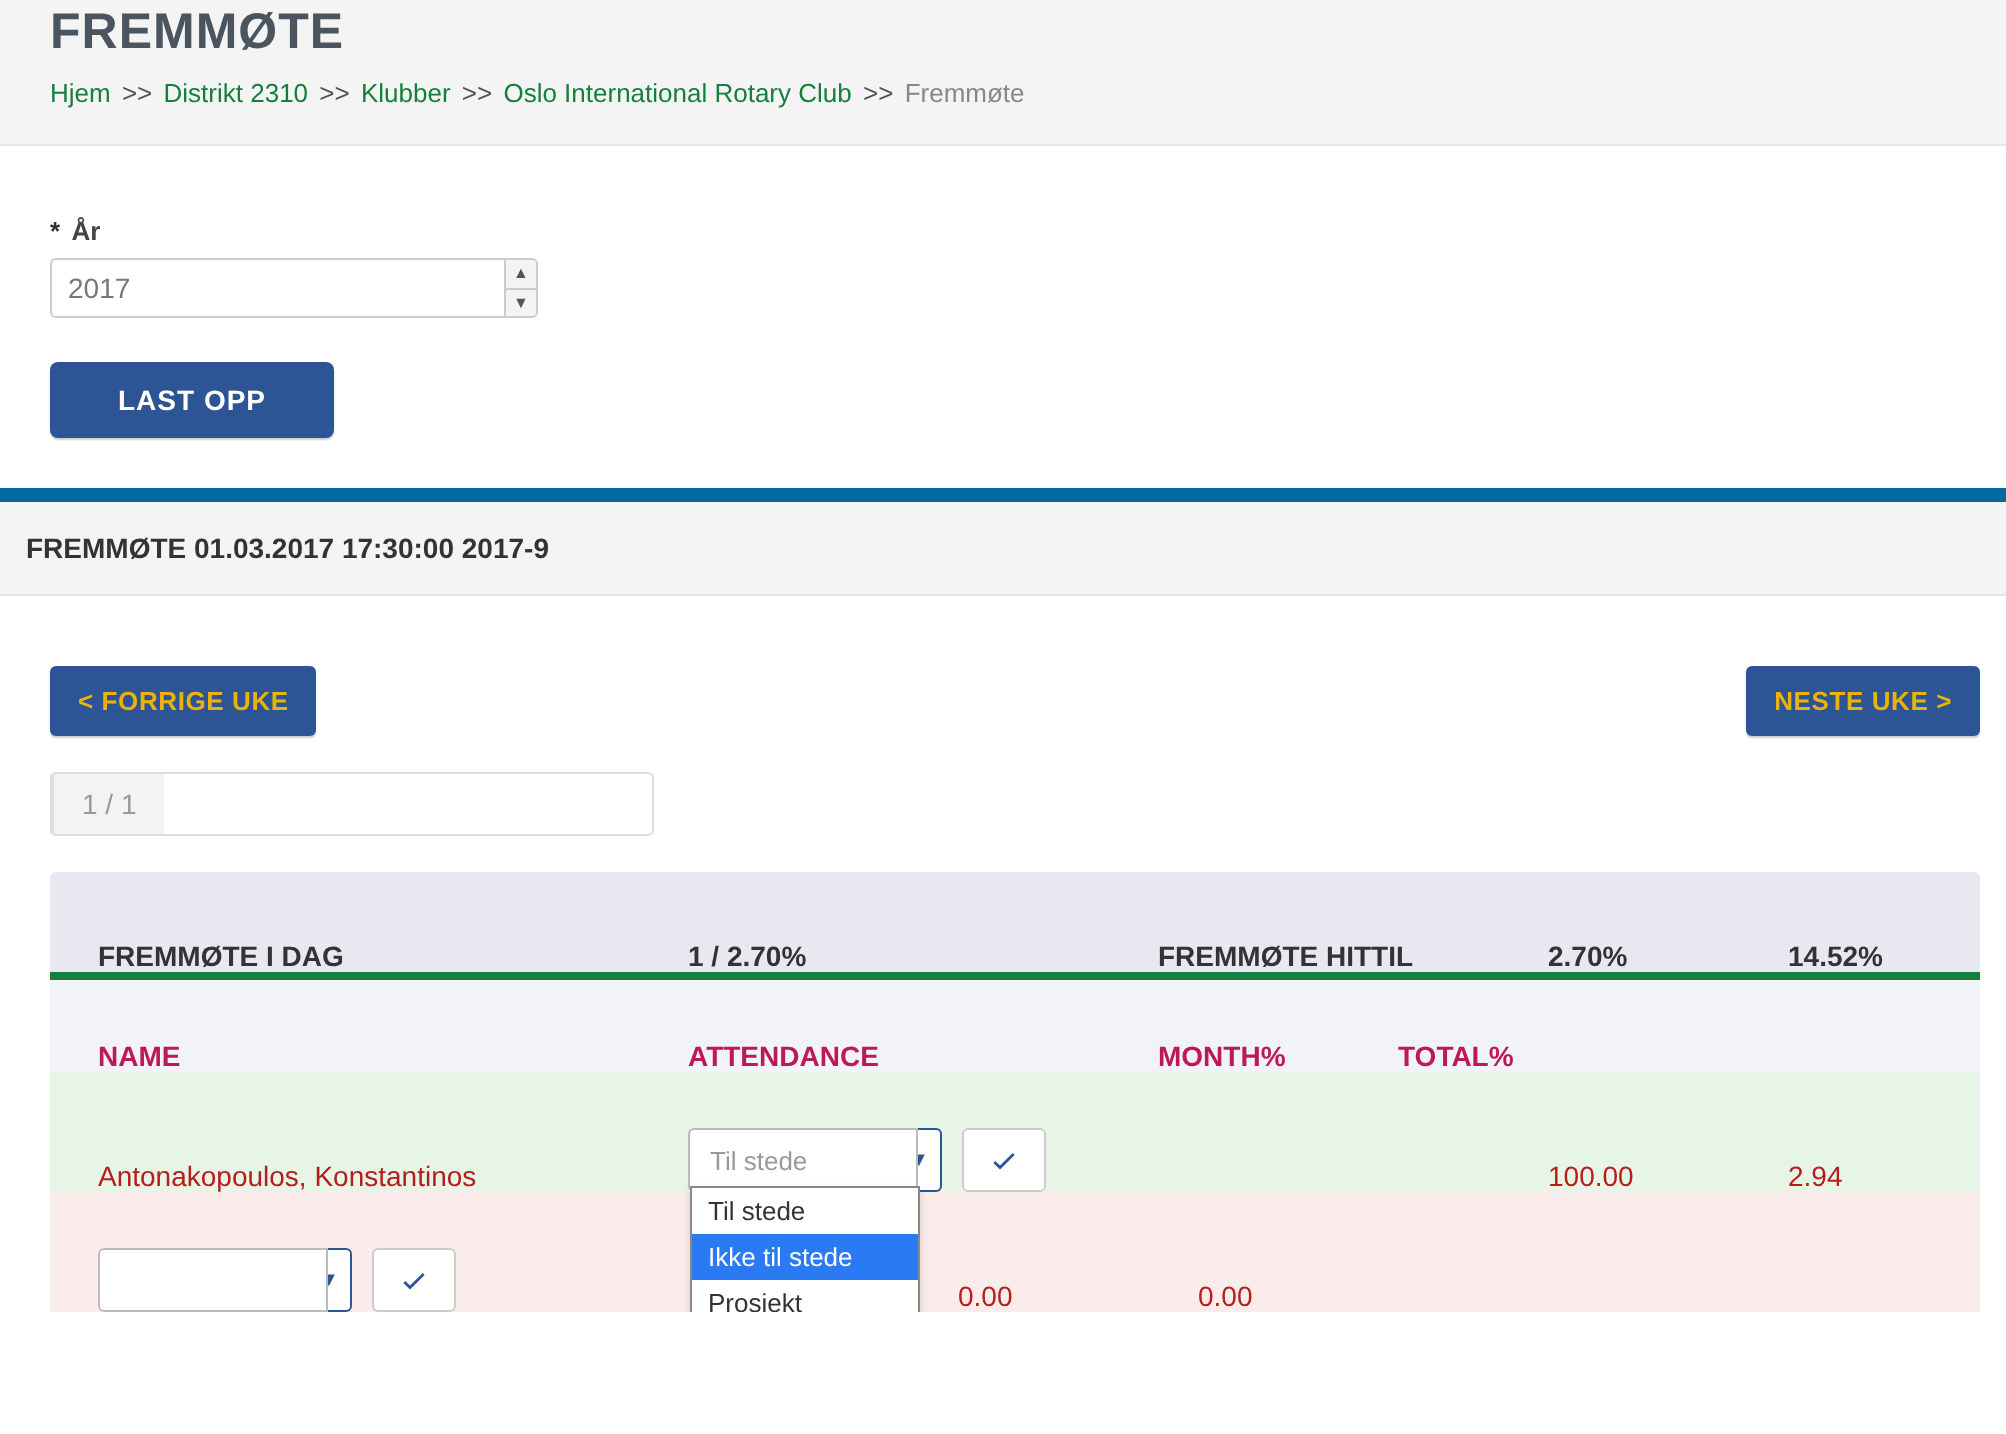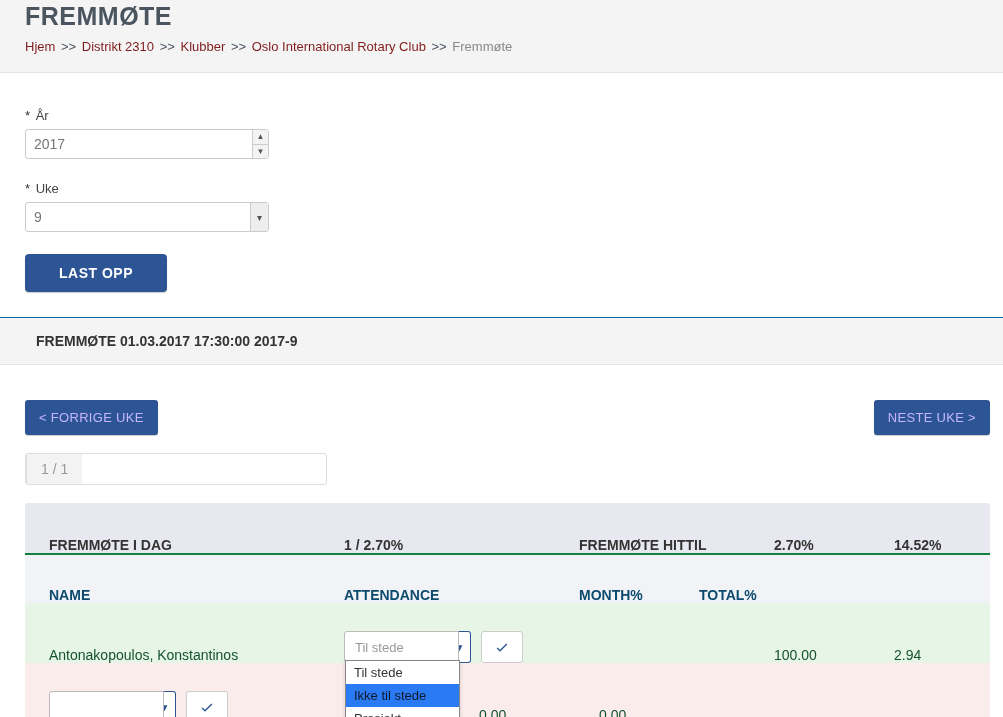--- a/index.html
+++ b/index.html
@@ -20,28 +20,28 @@
     font-weight: 700;
     color: #4a5560;
     padding-top: 2px;
     letter-spacing: 0.5px;
   }
   .breadcrumb {
     margin-top: 8px;
     font-size: 13px;
     color: #4a5560;
   }
-  .breadcrumb a { color: #7f1d1d; text-decoration: none; }
+  .breadcrumb a { color: #15803d; text-decoration: none; }
   .breadcrumb .sep { margin: 0 2px; }
   .breadcrumb .current { color: #888; font-weight: 500; }
   .form-area {
     padding: 35px 25px 25px 25px;
   }
   .form-row { margin-bottom: 22px; }
-  .form-label { font-size: 13px; color: #444; margin-bottom: 6px; font-weight:400;}
+  .form-label { font-size: 13px; color: #444; margin-bottom: 6px; font-weight:700;}
   .form-label .req { color: #333; margin-right:2px;}
   .number-input, .select-input {
     width: 244px;
     height: 30px;
     border: 1px solid #ccc;
     border-radius: 3px;
     padding: 0 8px;
     font-size: 14px;
     color: #777;
     background:#fff;
@@ -67,34 +67,34 @@
     border-radius: 4px;
     padding: 11px 34px;
     font-size: 14px;
     font-weight: 700;
     letter-spacing: 0.5px;
     cursor: pointer;
     box-shadow: 0 1px 1px rgba(0,0,0,.2);
   }
   .meeting-bar {
     background: #f4f4f4;
-    border-top:1px solid #0369a1;
+    border-top:7px solid #0369a1;
     border-bottom:1px solid #e5e5e5;
-    padding: 15px 36px;
+    padding: 15px 13px;
     font-size: 14px;
     font-weight: 700;
     color: #333;
   }
   .nav-row {
     display:flex; justify-content:space-between; align-items:center;
     padding: 35px 13px 18px 25px;
   }
   .btn-nav {
-    background:#2d5596; color:#c4b5fd; border:none; border-radius:3px;
-    padding:10px 14px; font-size:13px; font-weight:400; cursor:pointer; letter-spacing:.3px;
+    background:#2d5596; color:#eab308; border:none; border-radius:3px;
+    padding:10px 14px; font-size:13px; font-weight:700; cursor:pointer; letter-spacing:.3px;
     box-shadow:0 1px 1px rgba(0,0,0,.2);
   }
   .btn-nav.center{ padding:10px 42px;}
   .search-row { padding: 0 25px 18px 25px;}
   .search-wrap {
     display:inline-flex; align-items:center; border:1px solid #ddd; border-radius:3px;
     width:302px; height:32px; overflow:hidden;
   }
   .search-wrap input {
     flex:1; border:none; outline:none; padding:0 12px; font-size:14px; color:#999; height:100%;
@@ -105,32 +105,32 @@
   }
   .table-area{ padding:0 13px 0 25px;}
   .summary-row, .header-row, .data-row {
     display:flex; align-items:flex-end; padding:0 24px;
   }
   .summary-row {
     background:#e8e9f0; height:50px; font-weight:700; color:#333; font-size:14px;
     border-radius:3px 3px 0 0;
   }
   .header-row {
-    background:#f2f3f7; height:50px; font-weight:700; color:#0c4a6e; font-size:14px;
-    border-top:2px solid #15803d;
+    background:#f2f3f7; height:50px; font-weight:700; color:#be185d; font-size:14px;
+    border-top:4px solid #15803d;
   }
   .col-name { flex: 0 0 295px; }
   .col-att  { flex: 0 0 235px; }
   .col-exc  { flex: 0 0 195px; }
   .col-mon  { flex: 0 0 120px; }
   .col-tot  { flex: 1; }
   .data-row { height:60px; font-size:14px;}
   .row-green { background:#e6f5e6;}
   .row-pink { background:#fbecec;}
-  .link { color:#14532d; cursor:pointer;}
+  .link { color:#b91c1c; cursor:pointer;}
   .att-cell { display:flex; align-items:center; gap:10px;}
   .att-select {
     width:115px; height:32px; border:1px solid #bbb; border-radius:3px 0 0 3px;
     display:flex; align-items:center; padding:0 10px; font-size:13px; color:#999; background:#fff;
     position:relative;
   }
   .att-select-btn {
     width:22px; height:32px; border:1px solid #2d5596; border-left:none;
     background:#fff; display:flex; align-items:center; justify-content:center;
     border-radius:0 3px 3px 0; color:#2d5596; font-size:10px; cursor:pointer; margin-left:-10px;
@@ -141,21 +141,21 @@
     background:#fff; display:flex; align-items:center; justify-content:center;
     cursor:pointer;
   }
   .att-check svg{width:16px; height:16px; fill:#2d5596;}
   .dropdown-list {
     position:absolute; left:345px; width:115px;
     background:#fff; border:1px solid #888; font-size:13px; z-index:20;
     box-shadow:0 2px 4px rgba(0,0,0,.15);
   }
   .dropdown-list div{ padding:4px 8px; color:#333; cursor:pointer;}
-  .dropdown-list div.sel{ background:#2a7af4; color:#0f172a;}
+  .dropdown-list div.sel{ background:#2a7af4; color:#ffffff;}
 </style>
 </head>
 <body>
 
 <div class="header-area">
   <div class="page-title">FREMMØTE</div>
   <div class="breadcrumb">
     <a href="#">Hjem</a>
     <span class="sep">&gt;&gt;</span>
     <a href="#">Distrikt 2310</a>
@@ -172,27 +172,20 @@
   <div class="form-row">
     <div class="form-label"><span class="req">*</span> <span>År</span></div>
     <div class="number-wrap">
       <input class="number-input" value="2017" style="">
       <div class="spinner">
           <div>▲</div>
           <div>▼</div>
         </div>
     </div>
   </div>
-  <div class="form-row">
-    <div class="form-label"><span class="req">*</span> <span>Uke</span></div>
-    <div class="select-wrap">
-      <input class="select-input" value="9" style="">
-      <div class="dd-arrow">▾</div>
-    </div>
-  </div>
   <button class="btn-primary">LAST OPP</button>
 </div>
 
 <div class="meeting-bar">FREMMØTE 01.03.2017 17:30:00   2017-9</div>
 
 <div class="nav-row">
   <button class="btn-nav">&lt; FORRIGE UKE</button>
   <button class="btn-nav">NESTE UKE &gt;</button>
 </div>
 

